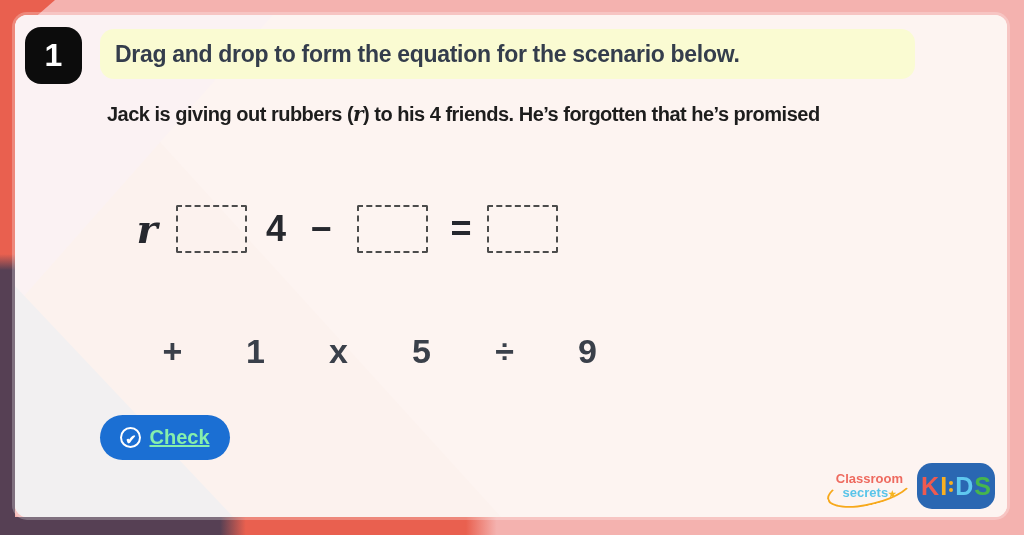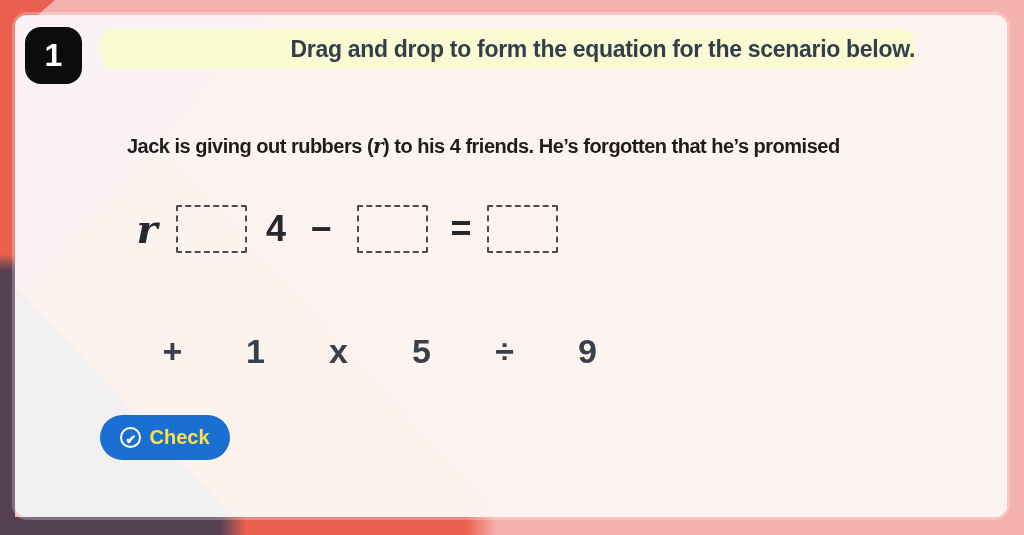--- a/index.html
+++ b/index.html
@@ -22,26 +22,26 @@
   .deco-right{background:#fdf4f1;clip-path:polygon(3% 0,100% 0,100% 100%,49% 100%);}
   .deco-light{background:#fbf2f3;clip-path:polygon(0 0,26% 0,0 58%);}
   .deco-gray{background:#f2f0f1;clip-path:polygon(0 54%,0 100%,22% 100%);}
 
   
   .badge{position:absolute;left:10px;top:12px;width:57px;height:57px;background:#0c0c0c;
     border-radius:16px;color:#ffffff;font-size:32px;font-weight:bold;
     display:flex;align-items:center;justify-content:center;}
 
   
-  .banner{position:absolute;left:85px;top:14px;width:800px;height:40px;background:#fafbd2;
-    border-radius:14px;display:flex;align-items:center;padding-left:15px;justify-content:flex-end;}
+  .banner{position:absolute;left:85px;top:14px;width:800px;height:50px;background:#fafbd2;
+    border-radius:14px;display:flex;align-items:center;padding-left:15px;}
   .banner span{font-size:23px;font-weight:bold;color:#343d4c;letter-spacing:-0.3px;}
 
   
-  .scenario{position:absolute;left:112px;top:84px;margin-top:32px;}
+  .scenario{position:absolute;left:92px;top:84px;}
   .scenario .line{font-size:20px;line-height:30px;font-weight:bold;color:#1d1d1d;
     white-space:nowrap;letter-spacing:-0.5px;}
   .scenario .var{font-family:"DejaVu Serif",serif;font-style:italic;font-weight:bold;}
 
   
   .equation{position:absolute;left:0;top:190px;width:992px;height:52px;}
   .equation .eq-item{position:absolute;top:0;height:48px;line-height:48px;text-align:center;
     font-weight:bold;color:#26282e;}
   .eq-var{left:112px;width:40px;font-family:"DejaVu Serif",serif;font-style:italic;font-size:40px;}
   .eq-four{left:246px;width:30px;font-size:36px;}
@@ -56,21 +56,21 @@
   .option{width:83px;height:44px;line-height:44px;text-align:center;
     font-size:34px;font-weight:bold;color:#3a404a;cursor:grab;}
 
   
   .check{position:absolute;left:85px;top:400px;width:130px;height:45px;border:none;
     background:#1b6fd3;border-radius:23px;display:flex;align-items:center;justify-content:center;
     gap:8px;cursor:pointer;padding:0;}
   .check-icon{width:21px;height:21px;border:2.5px solid #ffffff;border-radius:50%;
     color:#ffffff;font-size:13px;line-height:21px;text-align:center;font-weight:bold;
     box-sizing:border-box;display:block;}
-  .check-label{color:#fde047;font-size:20px;font-weight:bold;}
+  .check-label{color:#86efac;font-size:20px;font-weight:bold;text-decoration:underline;}
 
   
   .branding{position:absolute;right:12px;bottom:8px;display:flex;align-items:center;gap:8px;}
   .cs-logo{position:relative;text-align:center;padding:2px 6px;}
   .cs-arc{position:absolute;left:-4px;top:3px;width:88px;height:32px;border:2.5px solid #f7a91c;
     border-radius:50%;border-top-color:transparent;border-right-color:transparent;
     transform:rotate(-14deg);box-sizing:border-box;}
   .cs-line1{position:relative;font-size:13px;font-weight:bold;color:#ee6a5f;line-height:14px;}
   .cs-line2{position:relative;font-size:13px;font-weight:bold;color:#59c4e9;line-height:13px;}
   .cs-star{color:#f6b51e;font-size:9px;}
@@ -121,14 +121,31 @@
       <span class="option">5</span>
       <span class="option">÷</span>
       <span class="option">9</span>
     </div>
 
     <button class="check">
       <span class="check-icon">✔</span>
       <span class="check-label">Check</span>
     </button>
 
+    <div class="branding">
+      <div class="cs-logo">
+        <span class="cs-arc"></span>
+        <div class="cs-line1">Classroom</div>
+        <div class="cs-line2"><span>secrets</span><span class="cs-star">★</span></div>
+      </div>
+      <div class="kids-logo">
+        <span class="kids-letter kids-0">K</span>
+        <span class="kids-letter kids-1">I</span>
+        <span class="kids-dots">
+            <span class="kids-dot"></span>
+            <span class="kids-dot"></span>
+          </span>
+        <span class="kids-letter kids-2">D</span>
+        <span class="kids-letter kids-3">S</span>
+      </div>
+    </div>
   </div>
 </div>
 
 </body></html>

